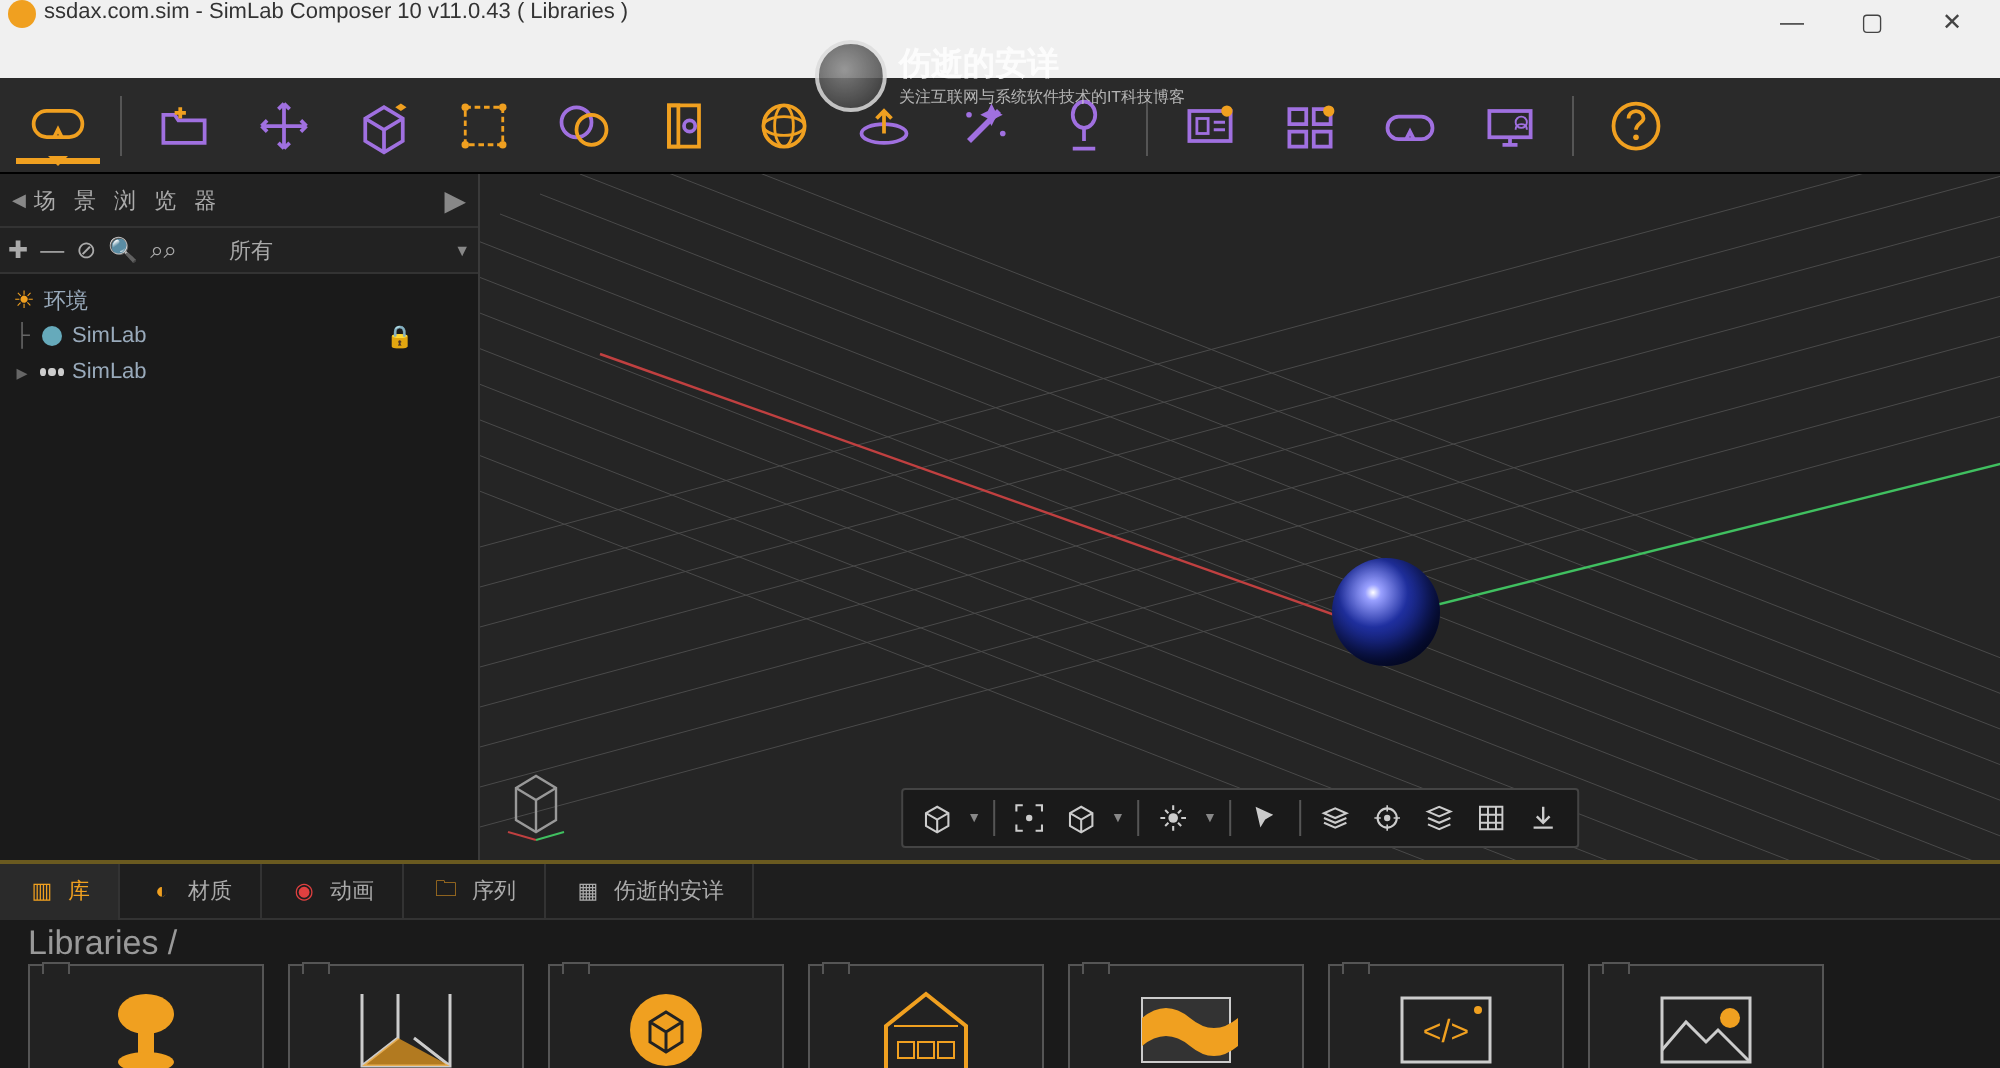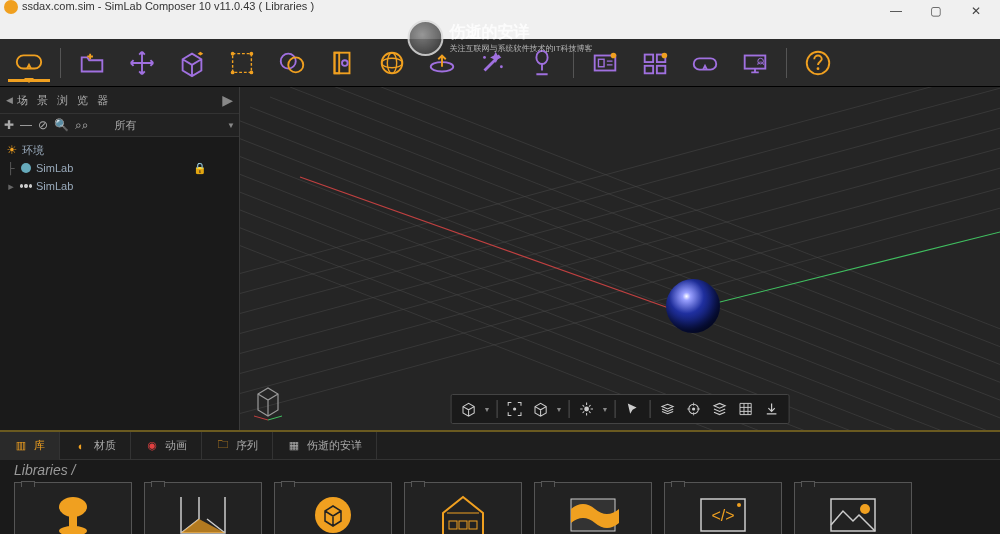--- a/index.html
+++ b/index.html
@@ -45,21 +45,21 @@
 .vp-toolbar .vbtn{width:22px;height:22px;display:flex;align-items:center;justify-content:center;color:#ccc}
 .vp-toolbar .vsep{width:1px;height:18px;background:#555;margin:0 2px}
 .sidebar{position:relative}
 .cam-area{position:absolute;left:244px;top:2px;display:flex;gap:6px}
 .cam-area .cbtn{width:22px;height:22px;display:flex;align-items:center;justify-content:center;color:#ddd}
 .bottom{height:121px;border-top:2px solid #6a5a20;display:flex;flex-direction:column;background:#1a1a1a}
 .btabs{height:28px;display:flex;align-items:center;background:#1e1e1e;border-bottom:1px solid #333}
 .btab{height:28px;padding:0 14px;display:flex;align-items:center;gap:6px;font-size:11px;color:#aaa;border-right:1px solid #333}
 .btab.active{background:#2a2a2a;color:#f0a020}
 .btab .ti{width:14px;height:14px;display:inline-flex;align-items:center;justify-content:center}
-.breadcrumb{height:18px;padding:2px 14px;font-size:14px;color:#999;font-style:italic}
+.breadcrumb{height:18px;padding:2px 14px;font-size:17px;color:#999;}
 .lib-row{flex:1;display:flex;gap:12px;padding:4px 14px;overflow:hidden}
 .lib-item{width:118px;height:66px;border:1px solid #555;background:#222;display:flex;align-items:center;justify-content:center;position:relative}
 .lib-item .fold{position:absolute;top:-2px;left:6px;width:14px;height:6px;border:1px solid #555;border-bottom:none;background:#222}
 .lib-item svg{width:60px;height:48px}
 </style>
 </head>
 <body>
 
 <div class="titlebar">
   <span class="logo"></span>

